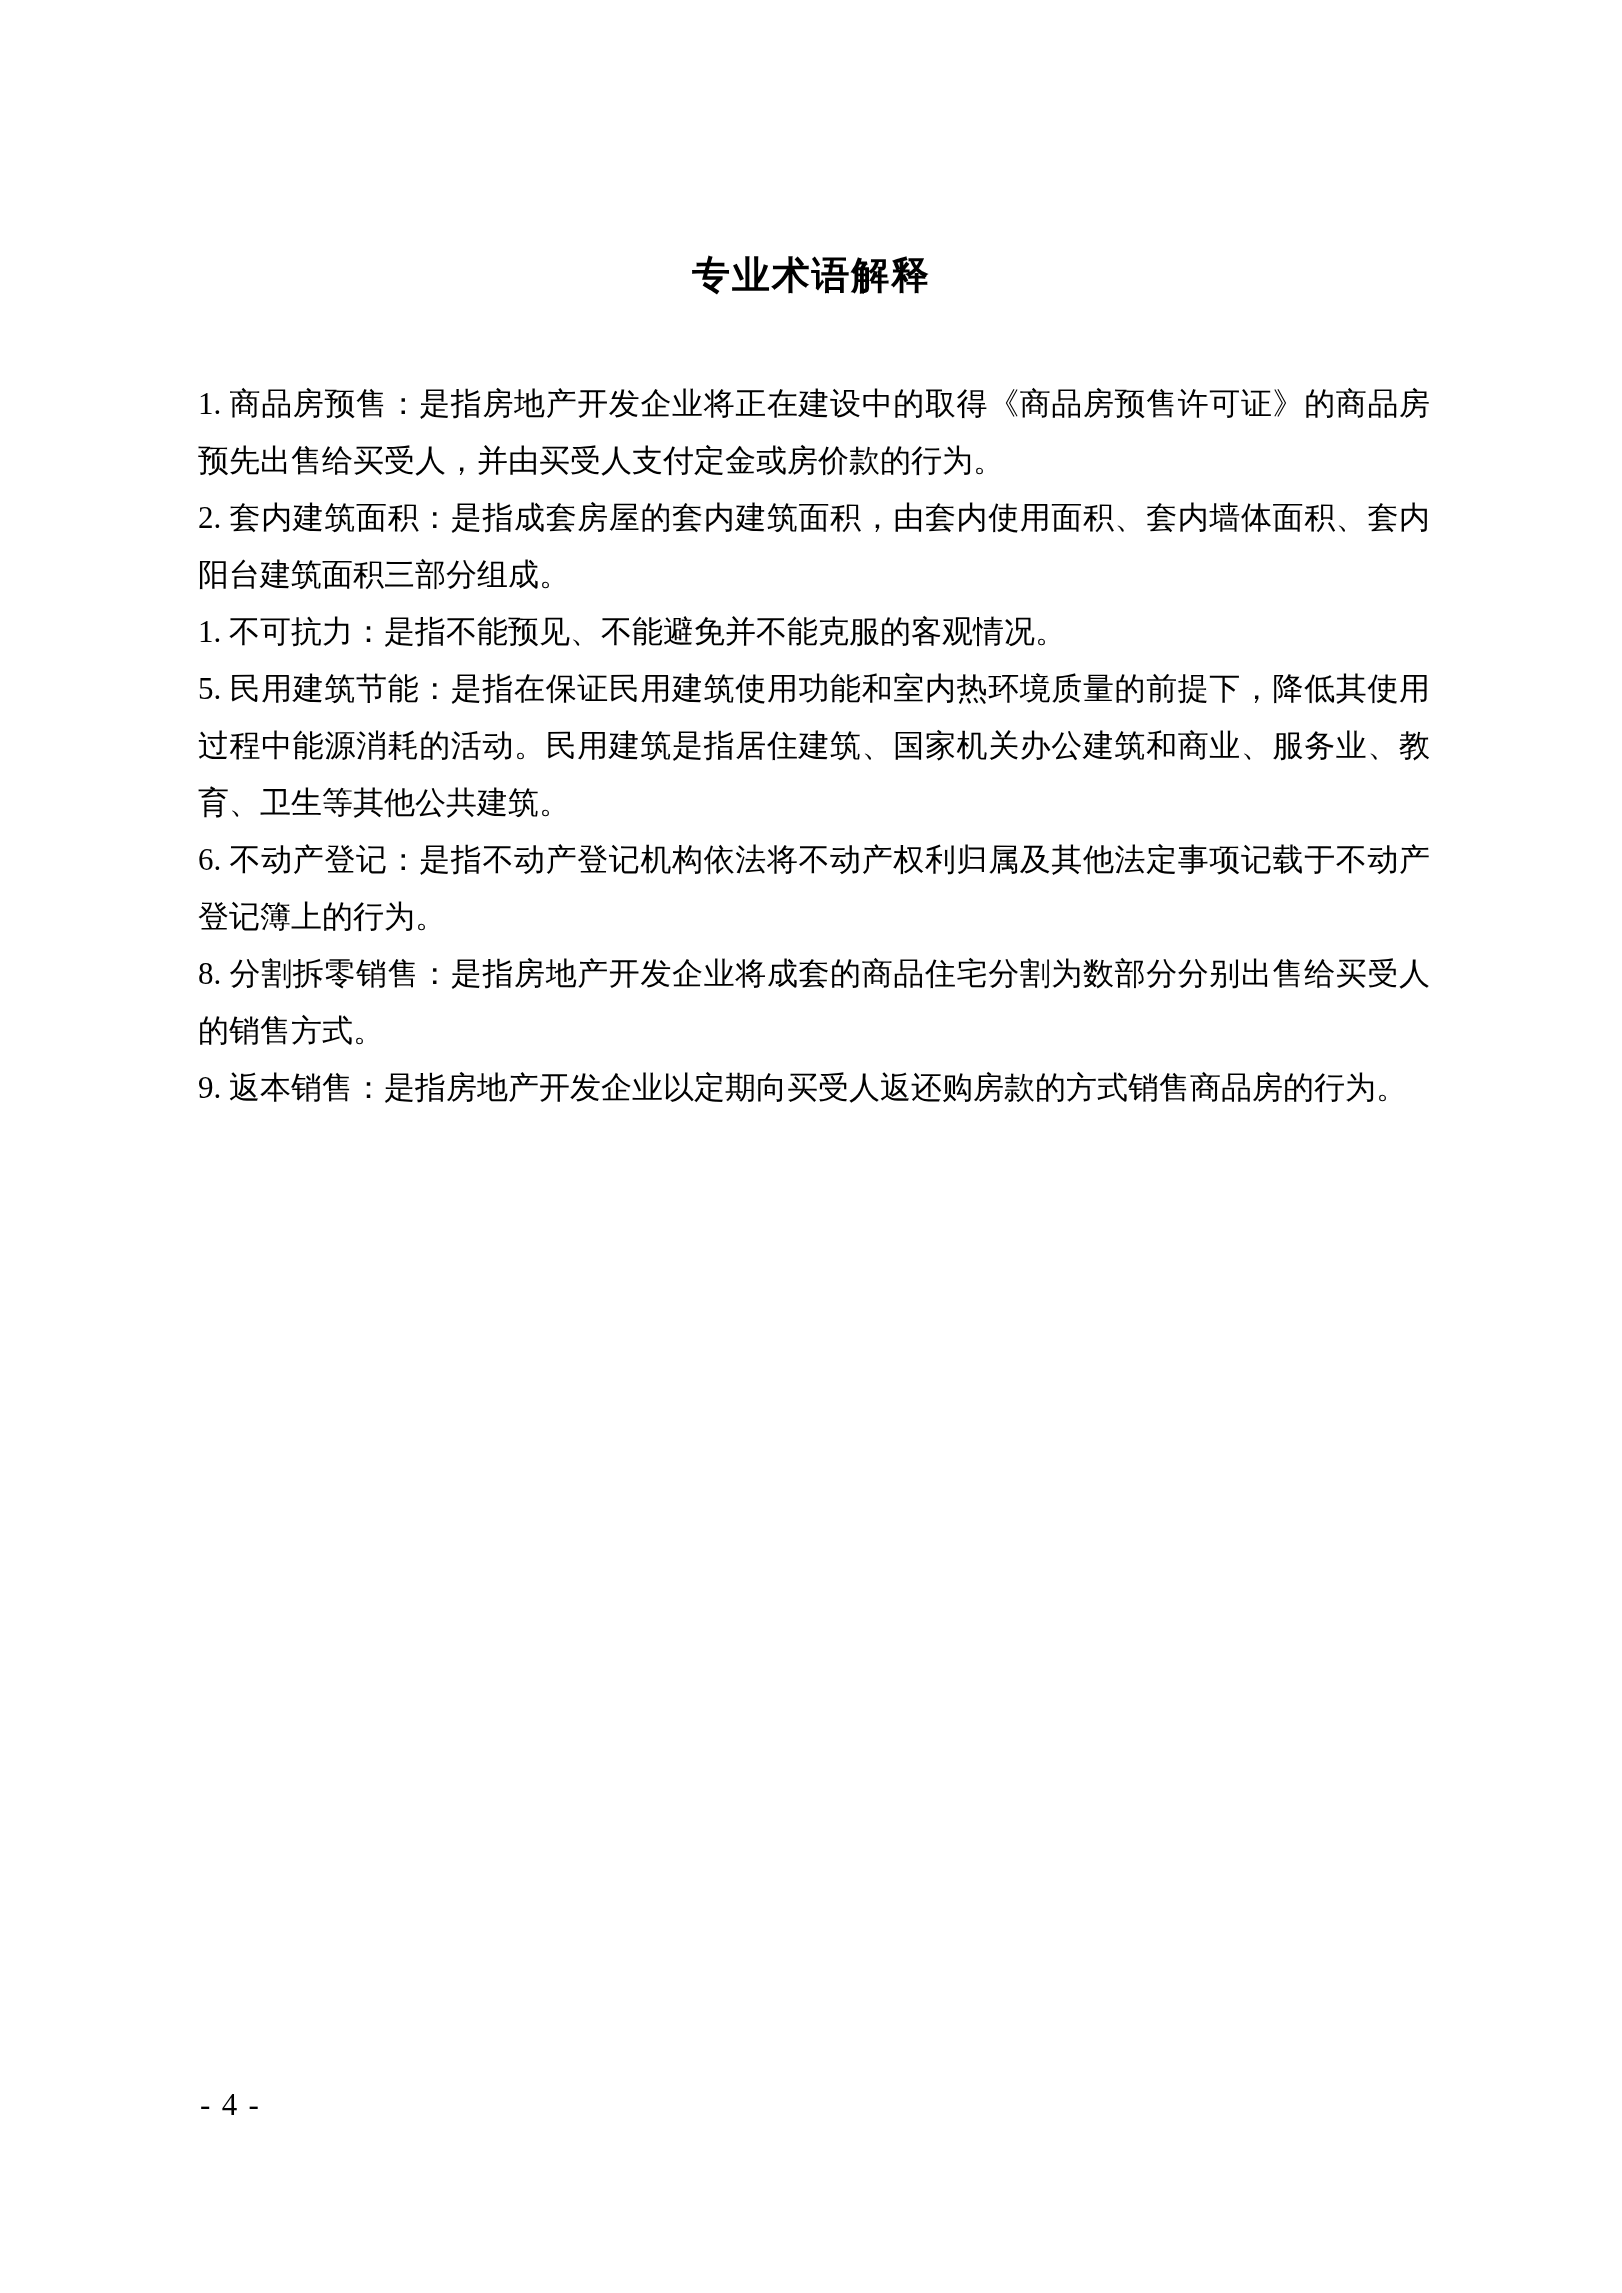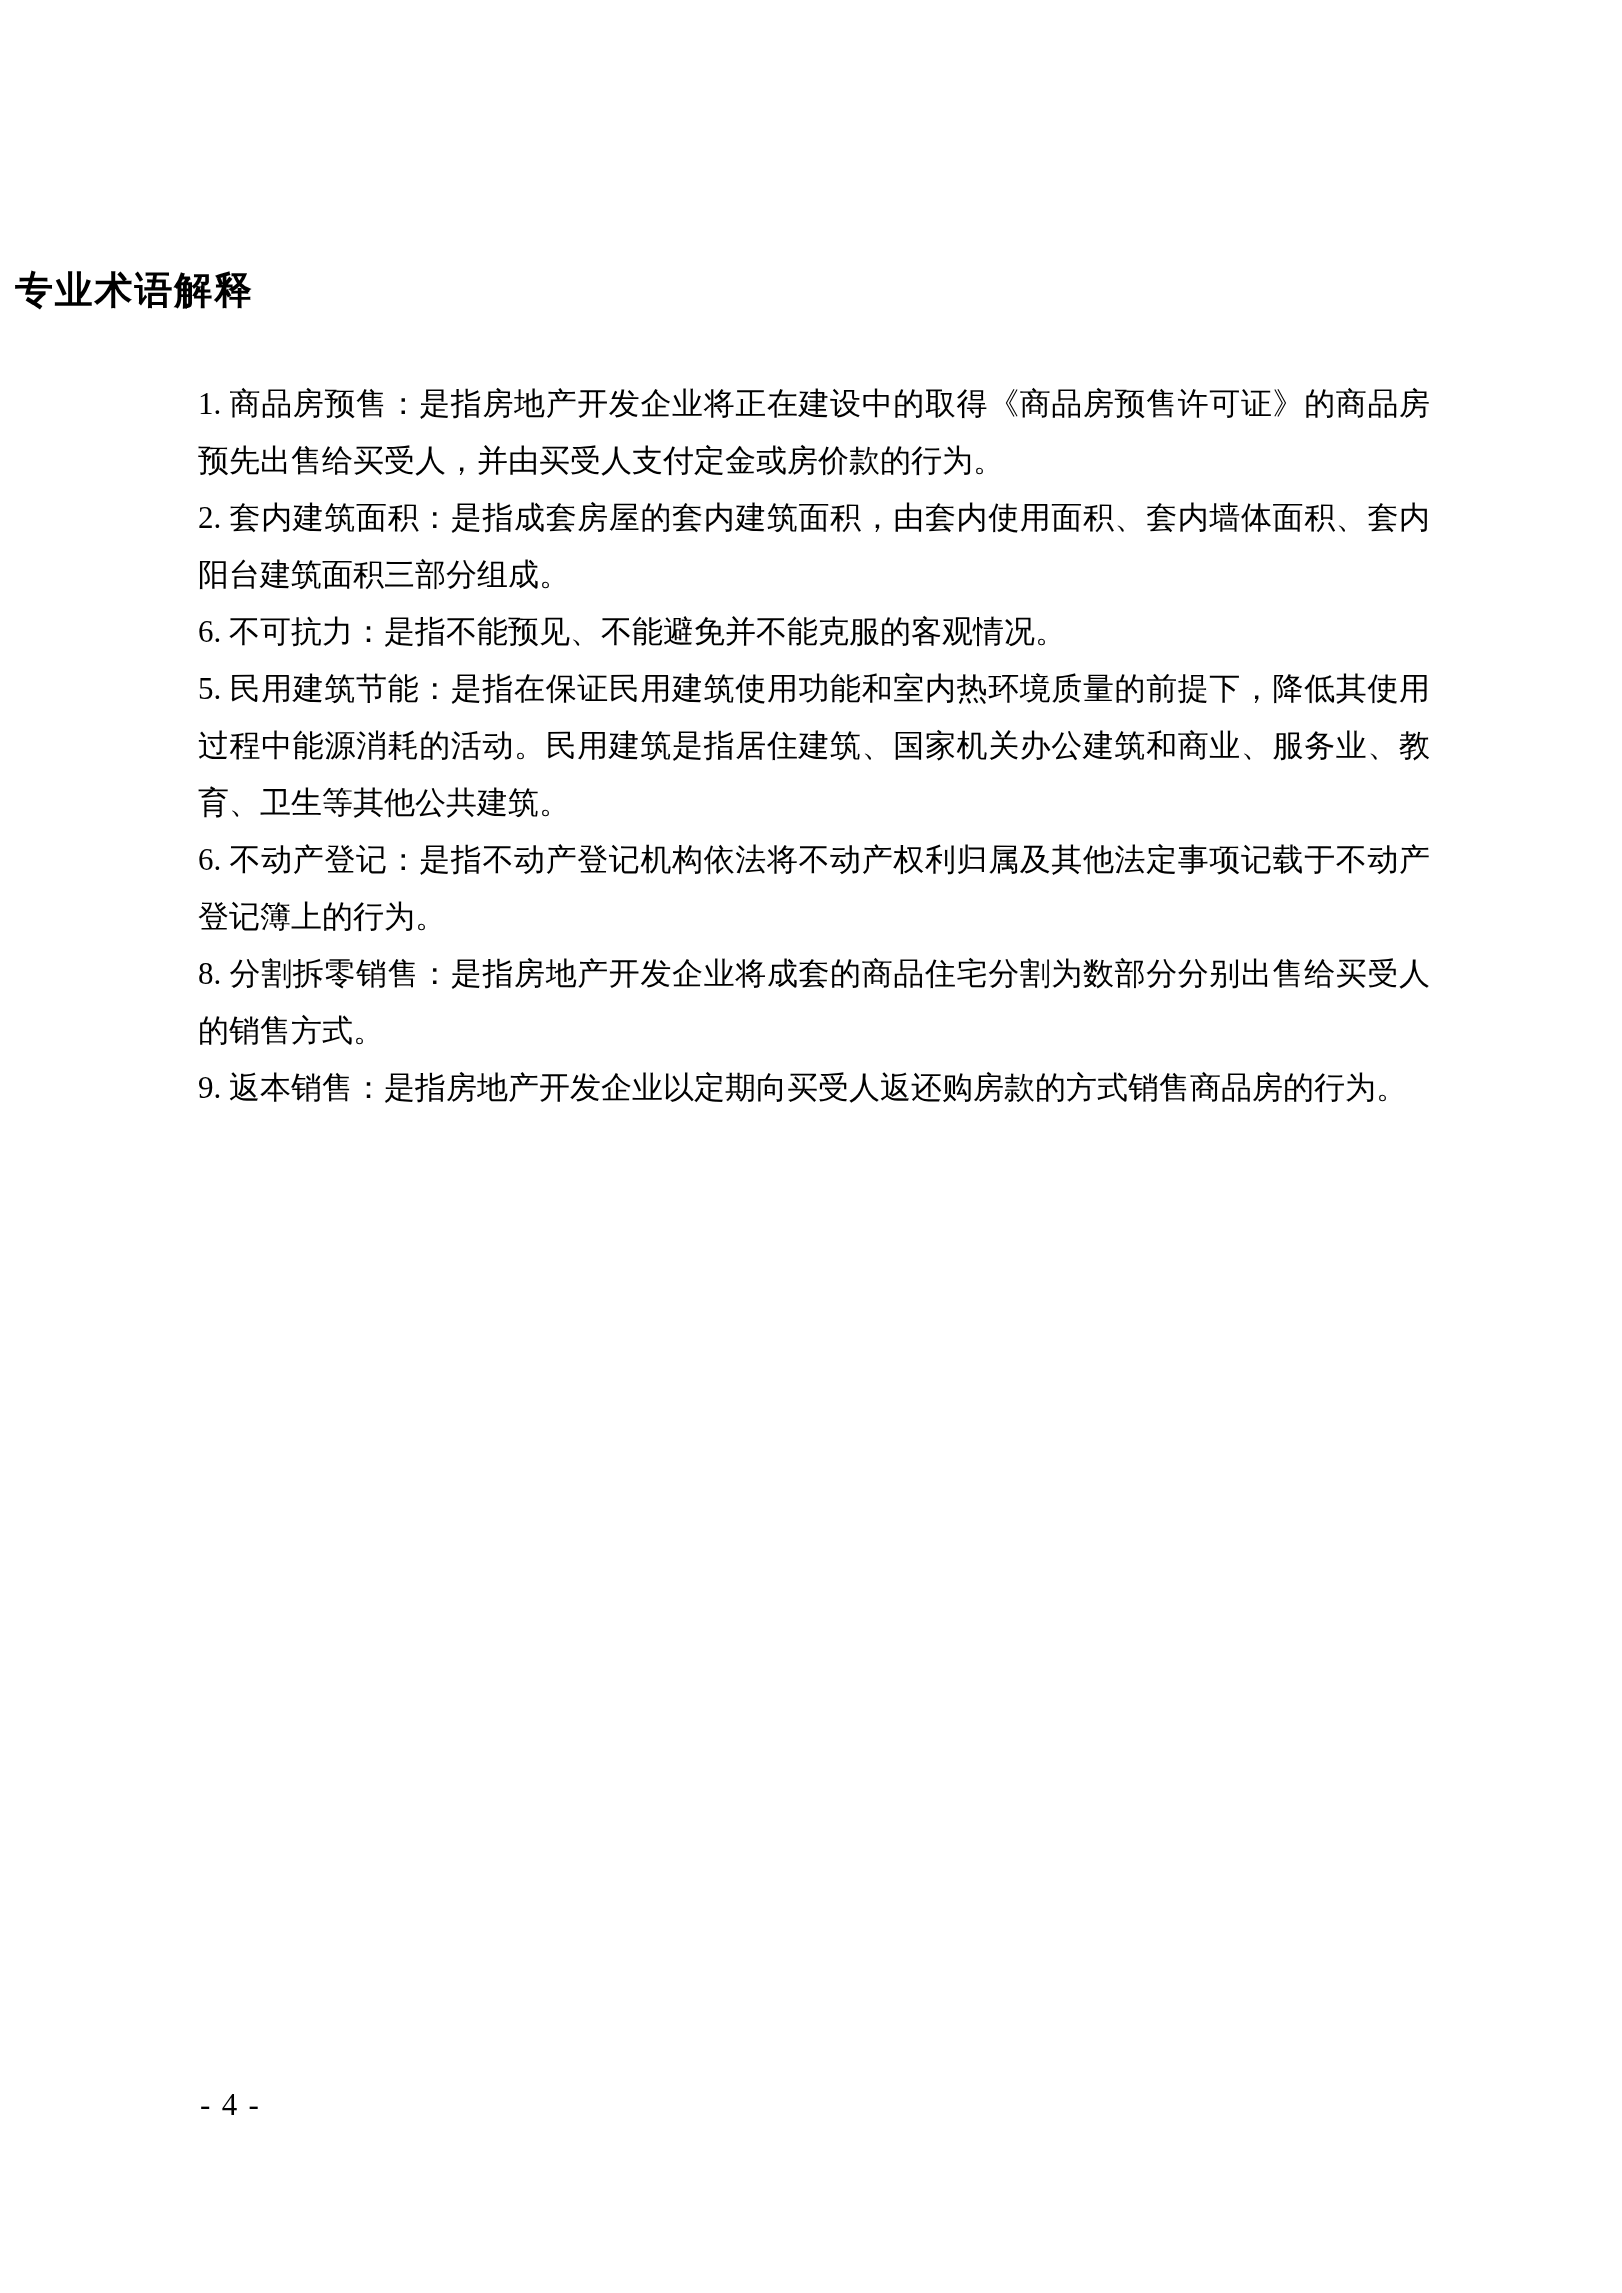--- a/index.html
+++ b/index.html
@@ -13,22 +13,22 @@
     height: 2294px;
     background: #ffffff;
     color: #000000;
     overflow: hidden;
   }
   .doc-title {
     position: absolute;
     top: 250px;
     left: 0;
     right: 0;
-    margin: 15px;
-    text-align: left;
+    margin: 0;
+    text-align: center;
     font-family: "Liberation Sans", "DejaVu Sans", sans-serif;
     font-weight: bold;
     font-size: 38px;
     letter-spacing: 1.8px;
     color: #000000;
   }
   .doc-body {
     position: absolute;
     top: 375px;
     left: 198px;
@@ -58,21 +58,21 @@
 </head>
 <body>
 
 <div class="page">
 
   <h1 class="doc-title">专业术语解释</h1>
 
   <div class="doc-body">
     <p class="term-paragraph">1. 商品房预售：是指房地产开发企业将正在建设中的取得《商品房预售许可证》的商品房预先出售给买受人，并由买受人支付定金或房价款的行为。</p>
     <p class="term-paragraph">2. 套内建筑面积：是指成套房屋的套内建筑面积，由套内使用面积、套内墙体面积、套内阳台建筑面积三部分组成。</p>
-    <p class="term-paragraph">6. 不可抗力：是指不能预见、不能避免并不能克服的客观情况。</p>
+    <p class="term-paragraph">1. 不可抗力：是指不能预见、不能避免并不能克服的客观情况。</p>
     <p class="term-paragraph">5. 民用建筑节能：是指在保证民用建筑使用功能和室内热环境质量的前提下，降低其使用过程中能源消耗的活动。民用建筑是指居住建筑、国家机关办公建筑和商业、服务业、教育、卫生等其他公共建筑。</p>
     <p class="term-paragraph">6. 不动产登记：是指不动产登记机构依法将不动产权利归属及其他法定事项记载于不动产登记簿上的行为。</p>
     <p class="term-paragraph">8. 分割拆零销售：是指房地产开发企业将成套的商品住宅分割为数部分分别出售给买受人的销售方式。</p>
     <p class="term-paragraph">9. 返本销售：是指房地产开发企业以定期向买受人返还购房款的方式销售商品房的行为。</p>
   </div>
 
   <div class="page-footer">- 4 -</div>
 
 </div>
 

